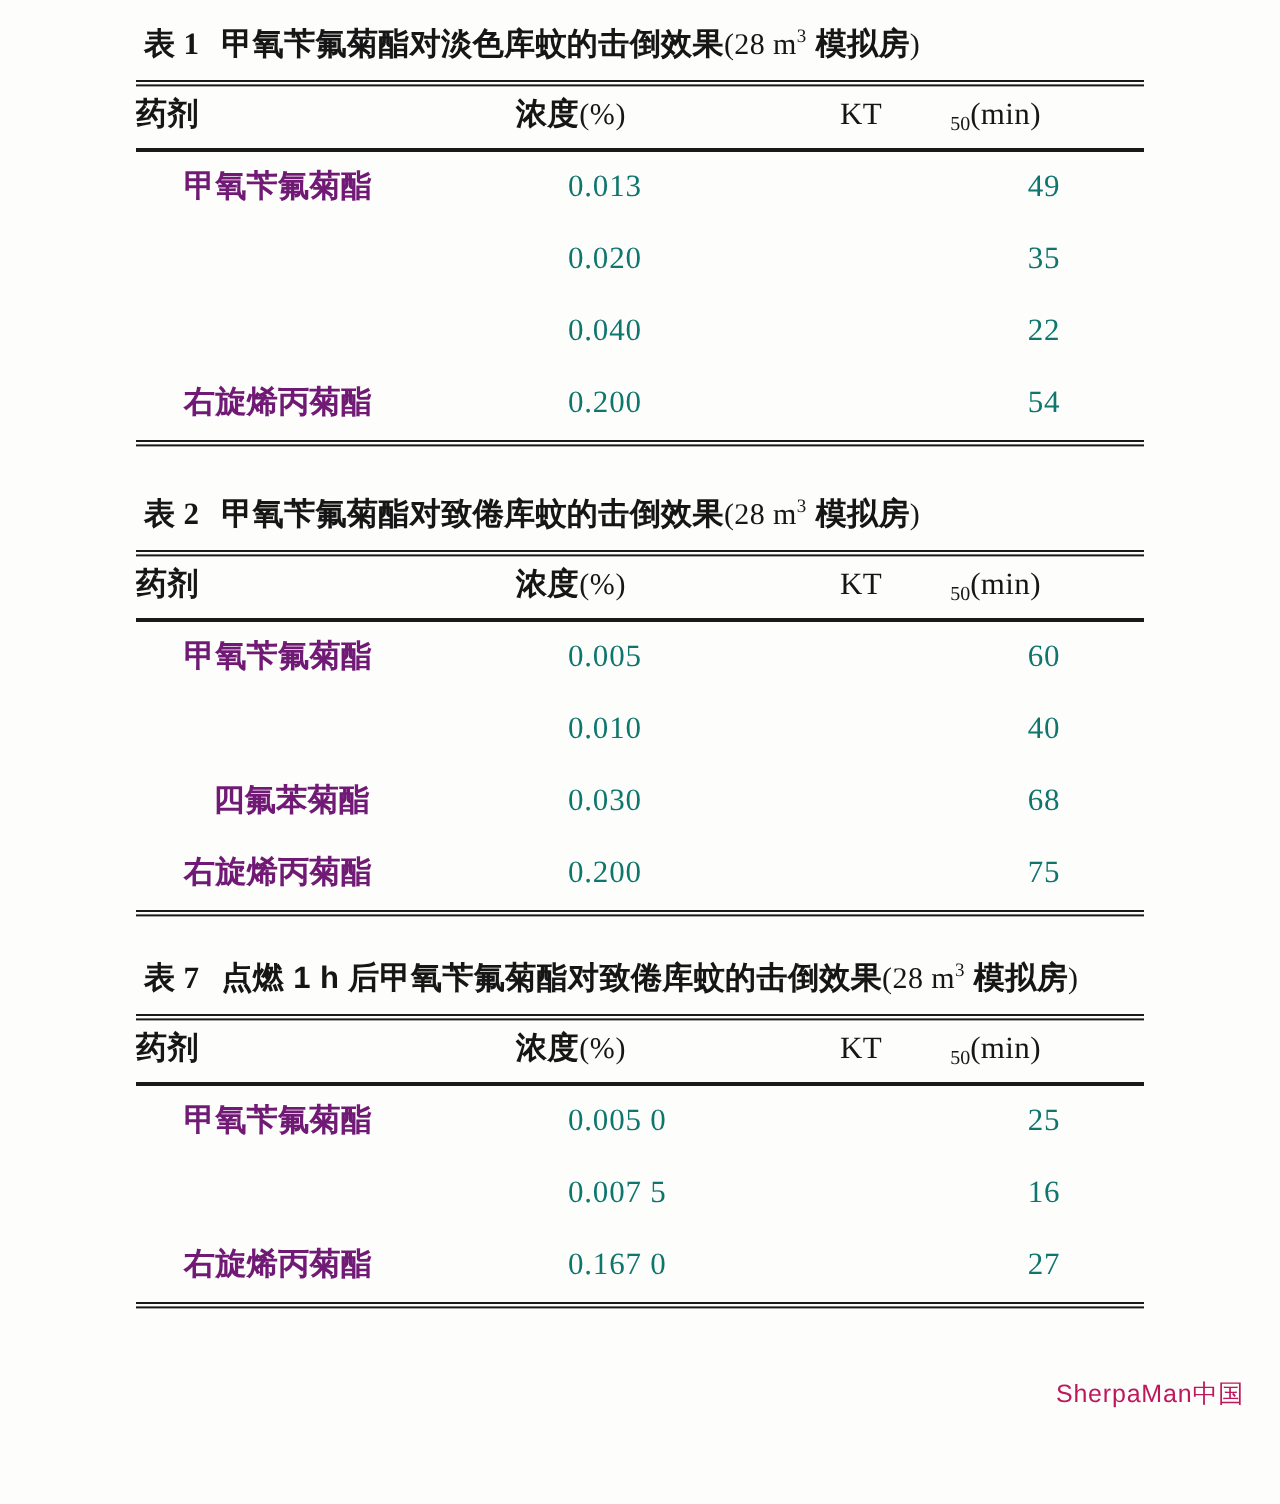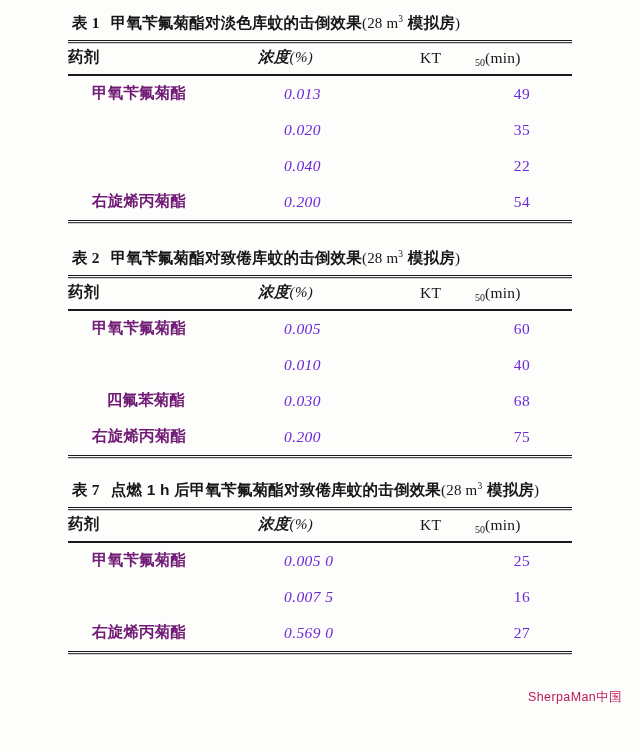--- a/index.html
+++ b/index.html
@@ -75,21 +75,21 @@
     display: grid;
     grid-template-columns: 190px 158px 156px;
     align-items: center;
   }
   .head-row { height: 33px; }
   .data-row { height: 36px; }
   .tbl-3 .data-row { height: 36px; }
 
   .c-name   { text-align: left; padding-left: 24px; }
   .c-name.c-center { text-align: center; padding-left: 0; padding-right: 34px; }
-  .c-conc   { text-align: left; padding-left: 26px; font-style: italic; }
+  .c-conc   { text-align: left; padding-left: 26px; }
   .c-kt     { text-align: center; padding-left: 56px; }
 
   .head-row .c-name,
   .head-row .c-conc,
   .head-row .c-kt {
     text-align: left;
     padding: 0;
     font-weight: bold;
     font-size: 15.5px;
     letter-spacing: 0.3px;
@@ -121,21 +121,21 @@
   .cell-name {
     font-family: "Liberation Sans", sans-serif;
     font-weight: bold;
     font-size: 15.5px;
     letter-spacing: 0.2px;
     color: #701a75;
   }
   .cell-num {
     font-family: "Liberation Serif", serif;
     font-size: 15.5px;
-    color: #6d28d9;
+    color: #0f766e;
     letter-spacing: 0.4px;
   }
 
   
   .watermark {
     position: absolute;
     right: 18px;
     bottom: 14px;
     font-family: "Liberation Sans", sans-serif;
     font-size: 12.5px;
@@ -237,21 +237,21 @@
       <div class="c-conc cell-num">0.005 0</div>
       <div class="c-kt cell-num">25</div>
     </div>
     <div class="row data-row">
       <div class="c-name cell-name"></div>
       <div class="c-conc cell-num">0.007 5</div>
       <div class="c-kt cell-num">16</div>
     </div>
     <div class="row data-row">
       <div class="c-name cell-name">右旋烯丙菊酯</div>
-      <div class="c-conc cell-num">0.569 0</div>
+      <div class="c-conc cell-num">0.167 0</div>
       <div class="c-kt cell-num">27</div>
     </div>
     <div class="rule rule-bottom"></div>
   </div>
 
   <div class="watermark">SherpaMan中国</div>
 
 </div>
 
 </body></html>

